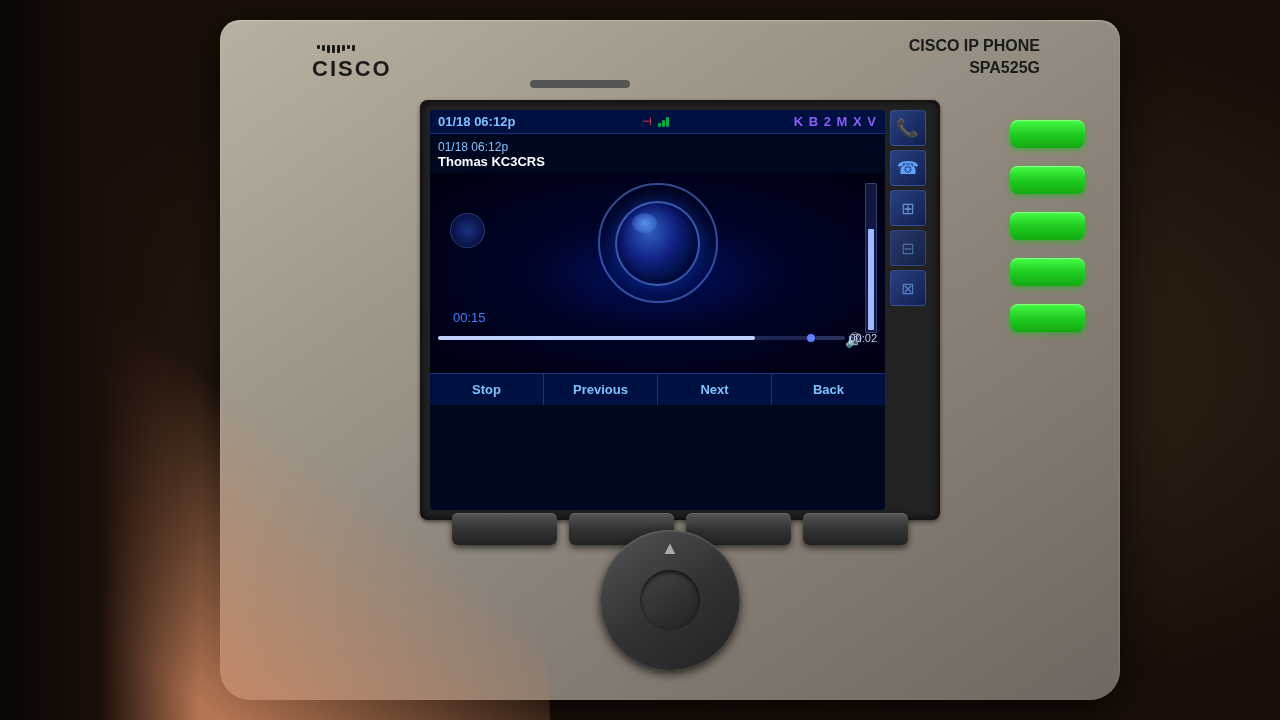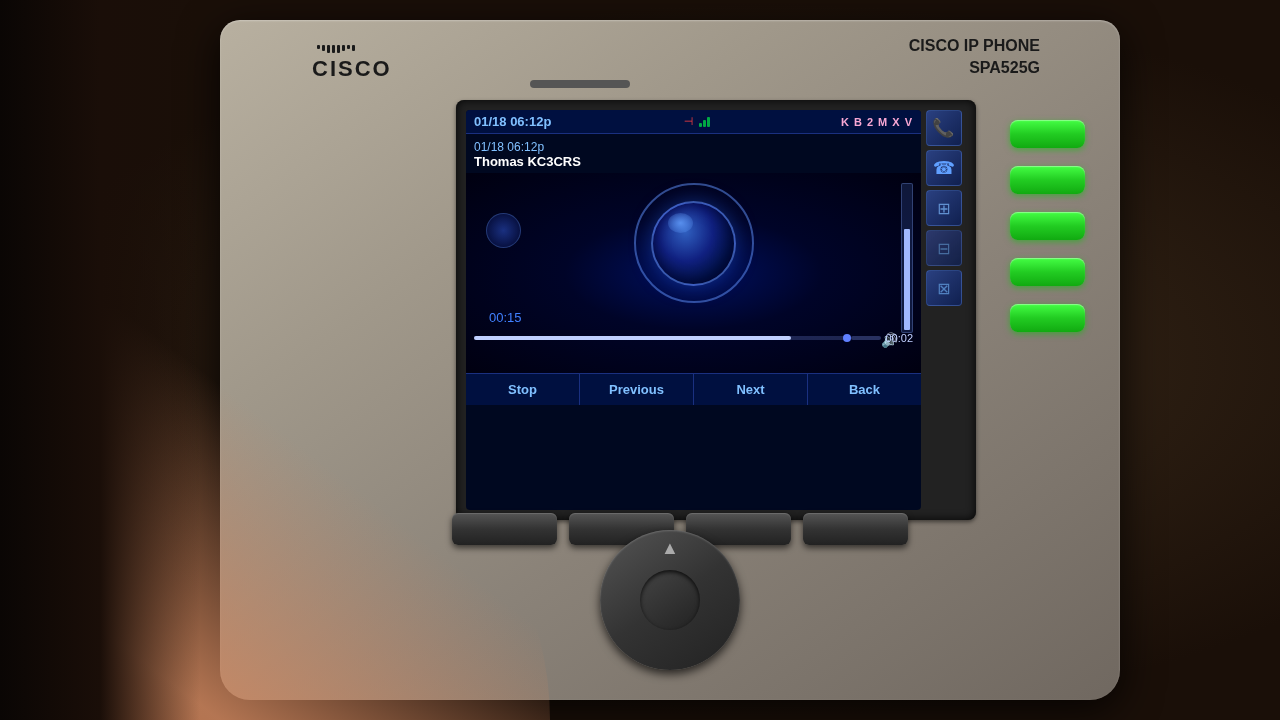--- a/index.html
+++ b/index.html
@@ -78,21 +78,20 @@
     .screen-bezel {
       position: absolute;
       top: 80px;
       left: 200px;
       width: 520px;
       height: 420px;
       background: #222;
       border-radius: 8px;
       box-shadow: inset 0 0 10px rgba(0,0,0,0.9), 0 2px 4px rgba(0,0,0,0.5);
       overflow: hidden;
-      margin-left: 36px;
     }
 
     
     .screen-notch {
       position: absolute;
       top: 60px;
       left: 310px;
       width: 100px;
       height: 8px;
       background: #555;
@@ -138,22 +137,22 @@
       gap: 1px;
       align-items: flex-end;
     }
     .sig-bar {
       width: 3px;
       background: #00aa44;
       border-radius: 1px;
     }
 
     .status-letters {
-      color: #f9a8d4;
-      font-size: 11px;
+      color: #8b5cf6;
+      font-size: 13px;
       font-weight: bold;
       letter-spacing: 1px;
     }
 
     
     .call-info {
       padding: 6px 8px 4px;
       background: #000820;
     }
     .call-time {

